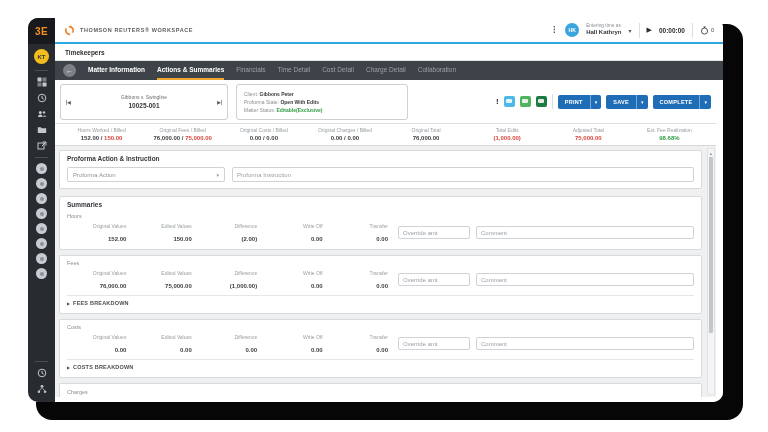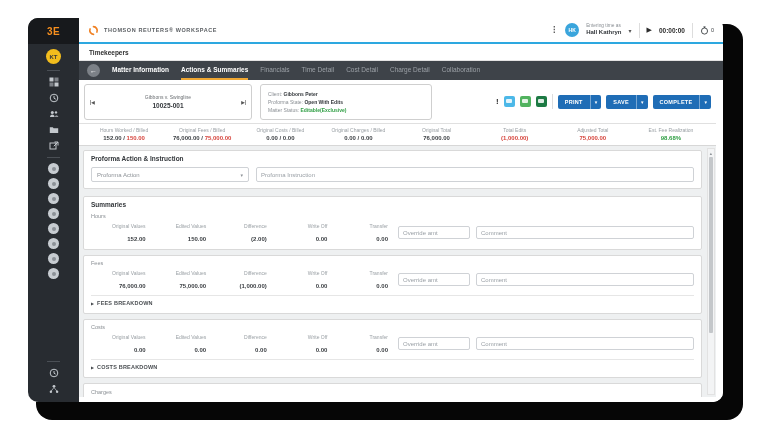--- a/index.html
+++ b/index.html
@@ -1,21 +1,21 @@
 <!DOCTYPE html>
 <html><head>
 <meta charset="utf-8">
 <style>
   * { margin:0; padding:0; box-sizing:border-box; }
   html,body { width:768px; height:432px; background:#fff; font-family:"Liberation Sans",sans-serif; overflow:hidden; }
   .window { position:absolute; left:28px; top:18px; width:695px; height:384px; background:#fff;
             border-radius:10px; overflow:hidden; display:flex;
             box-shadow:14px 12px 0 6px #060606; }
   
-  .sidebar { width:51px; background:#282c31; display:flex; flex-direction:column; align-items:center; flex-shrink:0; }
+  .sidebar { width:27px; background:#282c31; display:flex; flex-direction:column; align-items:center; flex-shrink:0; }
   .logo { width:100%; height:26px; background:#17191c; color:#f78f1e; font-weight:bold; font-size:10px;
           display:flex; align-items:center; justify-content:center; letter-spacing:.5px; }
   .side-avatar { width:15px; height:15px; border-radius:50%; background:#f2bd1d; color:#3a3a3a;
                  font-size:6px; font-weight:bold; display:flex; align-items:center; justify-content:center; margin:5px 0 3px; }
   .sdiv { width:13px; height:1px; background:#4a4f55; margin:3px 0; }
   .sicon { width:27px; height:16px; display:flex; align-items:center; justify-content:center; color:#c3c8cd; }
   .sicon svg { width:10px; height:10px; }
   .scircle { width:11px; height:11px; border-radius:50%; background:#c7ccd1; margin:2px 0; position:relative; }
   .scircle::after { content:""; position:absolute; left:3.5px; top:3.5px; width:4px; height:4px; border-radius:50%; background:#8b9197; }
   .side-bottom { margin-top:auto; display:flex; flex-direction:column; align-items:center; padding-bottom:5px; }

